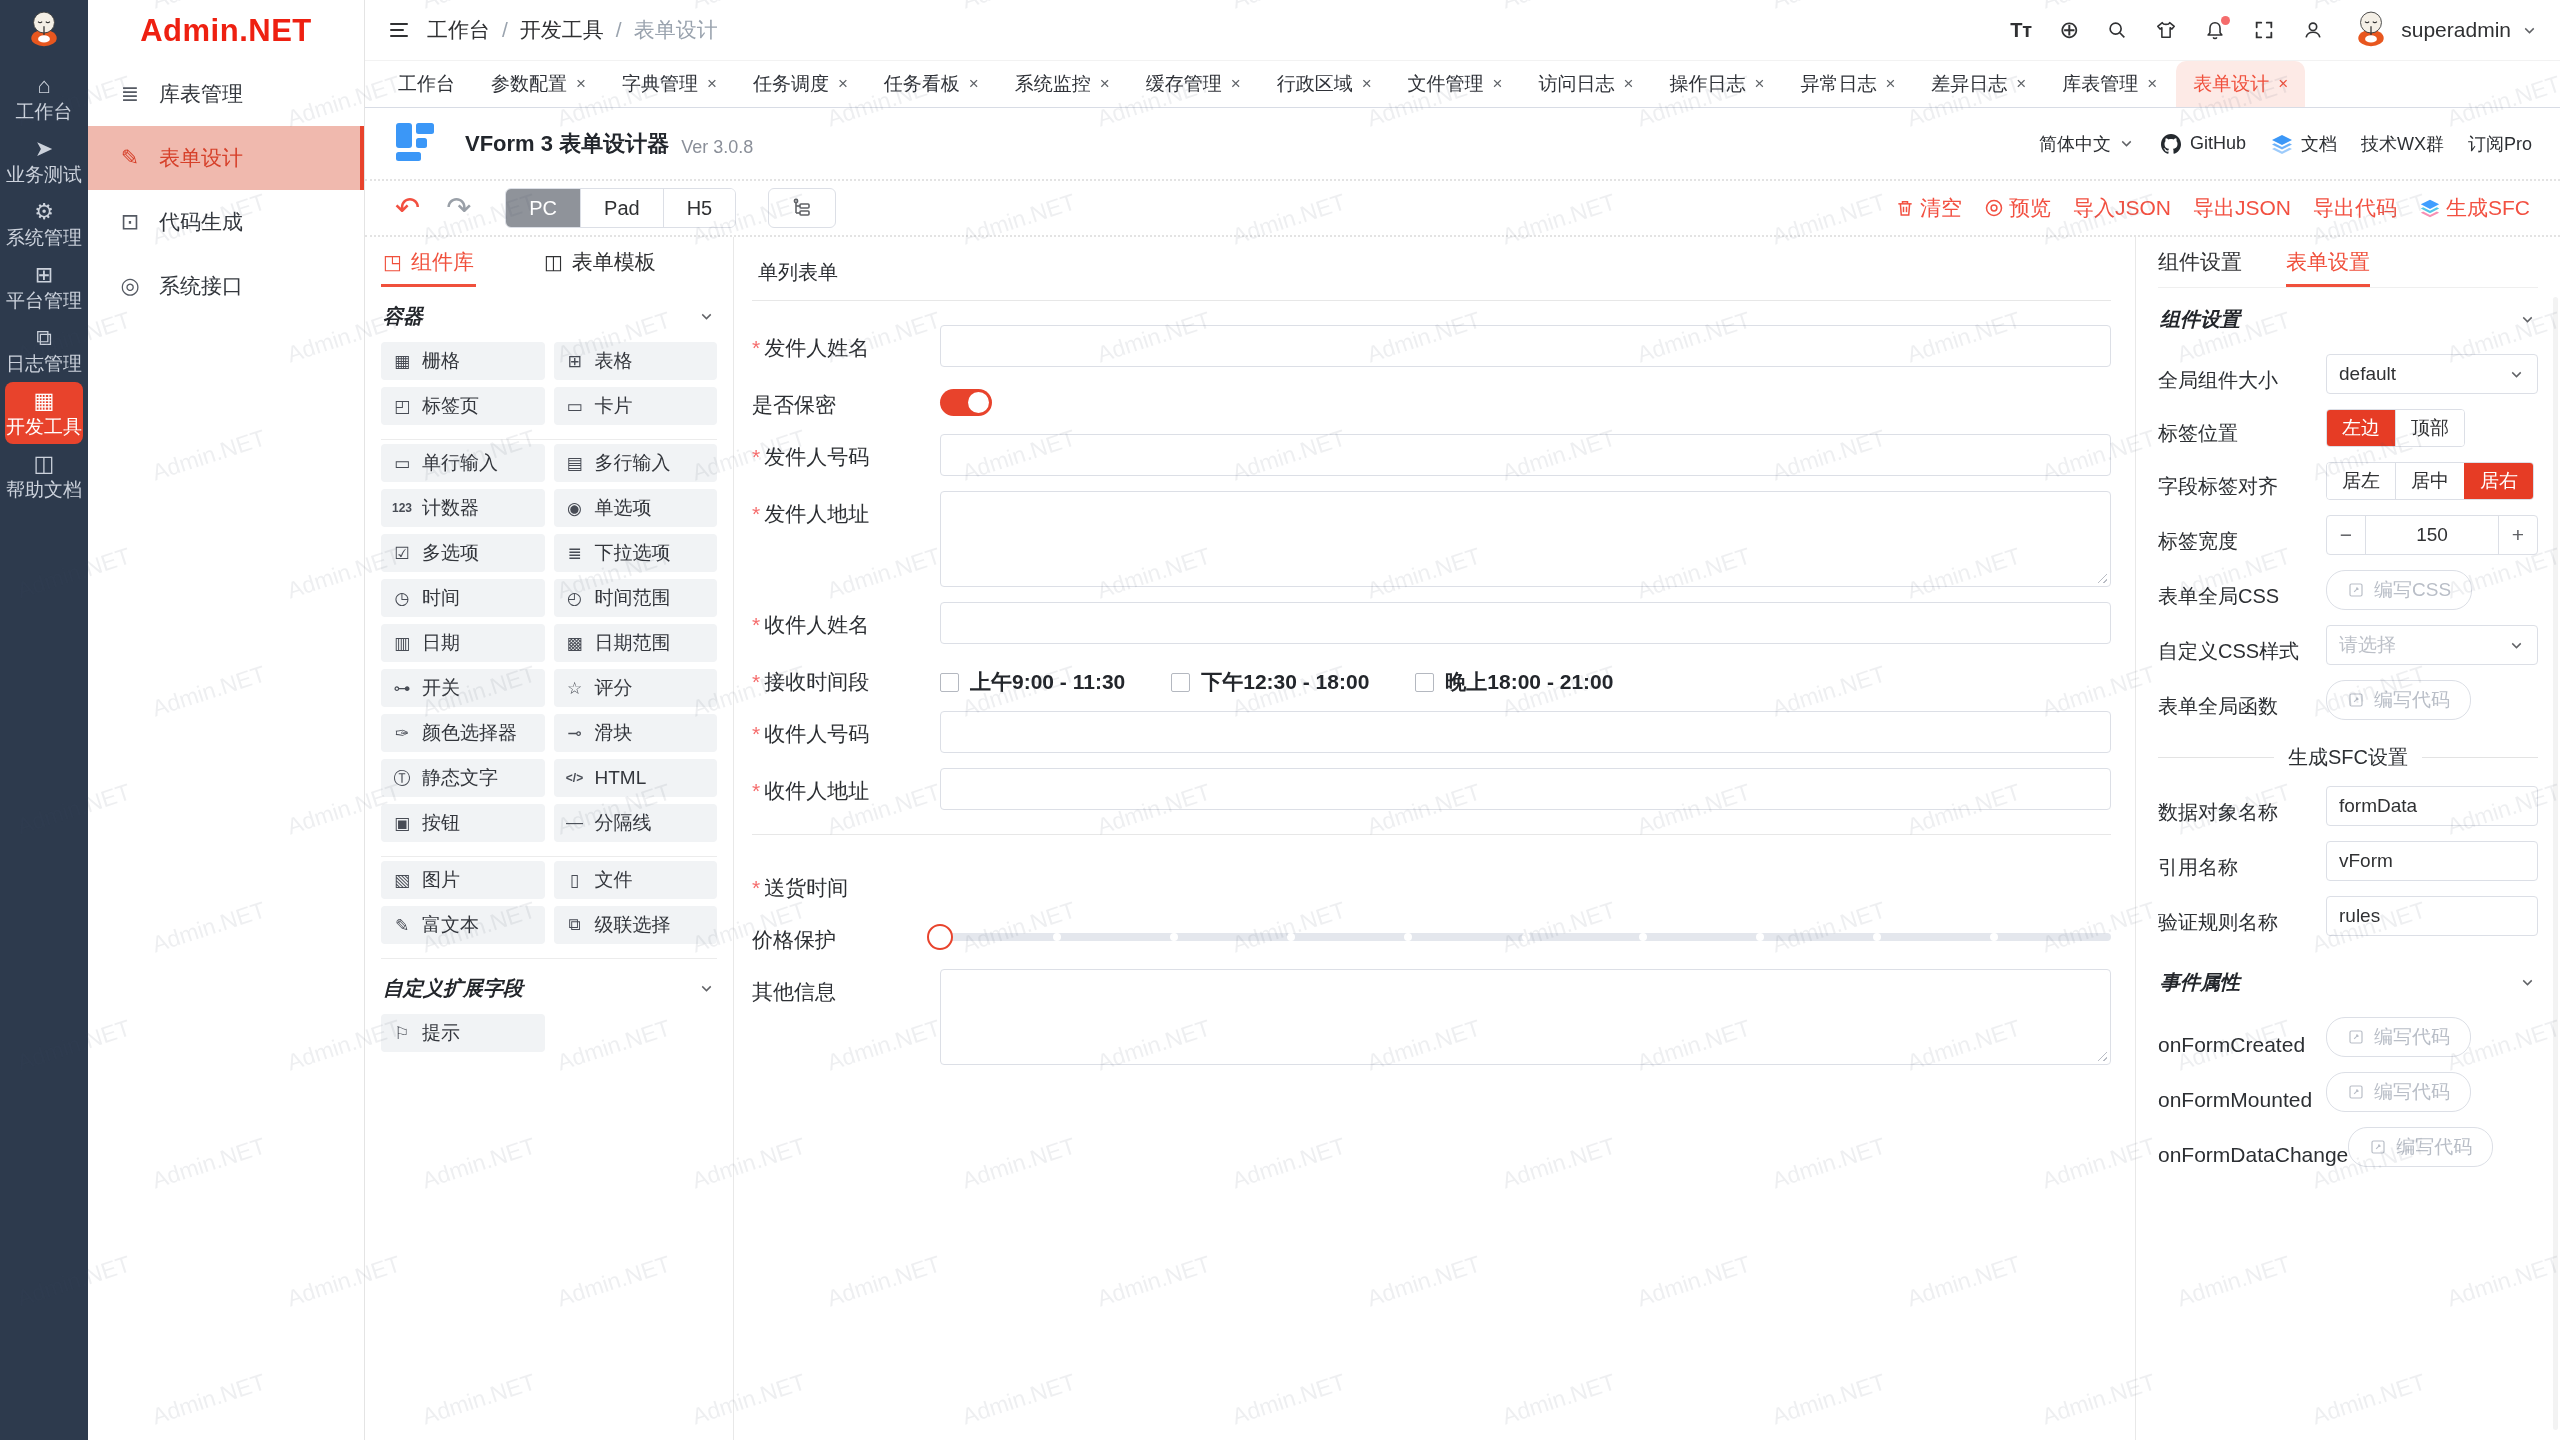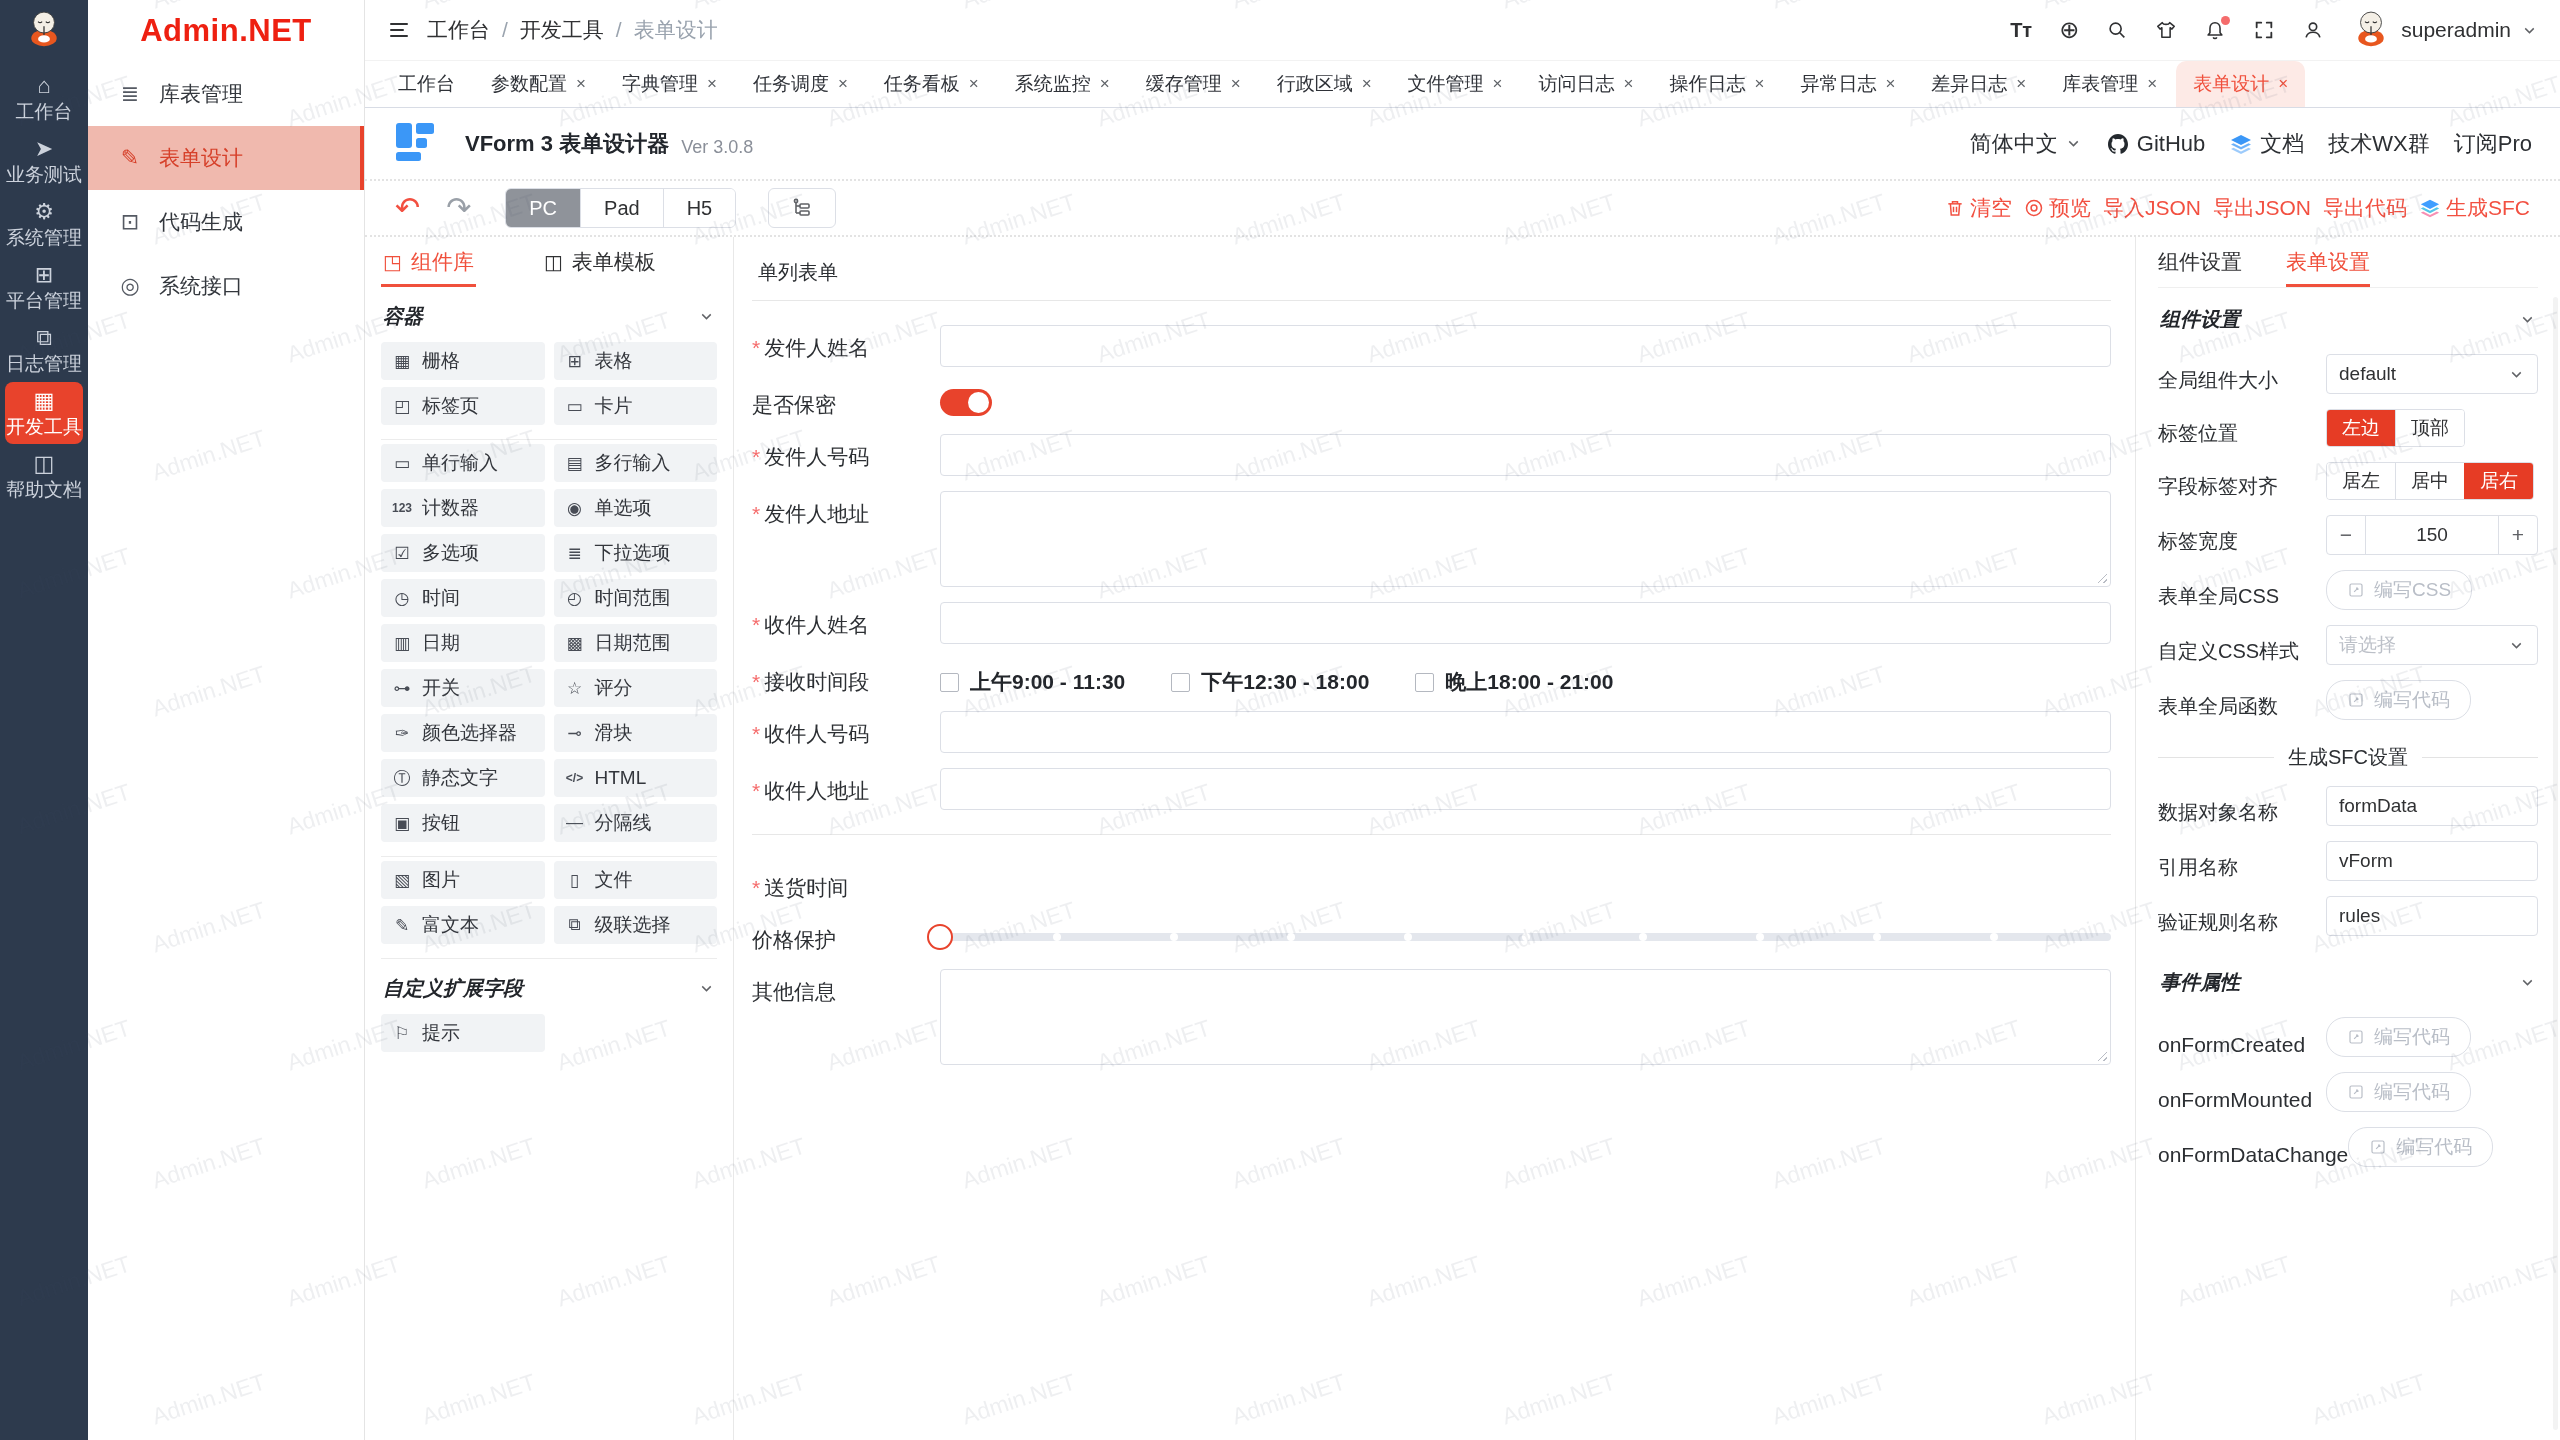--- a/index.html
+++ b/index.html
@@ -40,33 +40,33 @@
   .tabbar{height:46px;border-bottom:1px solid #d8dce5;display:flex;align-items:stretch;padding-left:16px;gap:2px}
   .tab{display:flex;align-items:center;padding:0 17px;gap:9px;font-size:19px;color:#2f3238;cursor:pointer;white-space:nowrap}
   .tab .x{font-size:17px;color:#5f6368}
   .tab.active{color:#f0503c;background:#fdeae6;border-radius:10px 10px 0 0}
   .tab.active .x{color:#f0503c}
   
   .designer{flex:1;display:flex;flex-direction:column;min-height:0}
   .designer-header{height:71px;display:flex;align-items:center;padding:0 28px;border-bottom:2px dotted #e3e3e3;flex-shrink:0}
   .vform-title{font-size:22px;font-weight:bold;margin-left:28px;color:#22262c}
   .vform-ver{font-size:18px;color:#8a8f99;margin-left:12px;margin-top:8px}
-  .header-links{margin-left:auto;display:flex;align-items:center;gap:24px;font-size:22px;color:#2c2f33}
+  .header-links{margin-left:auto;display:flex;align-items:center;gap:24px;font-size:18px;color:#2c2f33}
   .hlink{display:flex;align-items:center;gap:7px;cursor:pointer}
   .toolbar{height:54px;display:flex;align-items:center;padding:0 30px;border-bottom:2px dotted #e3e3e3;flex-shrink:0}
   .undo{font-size:30px;color:#f25041;cursor:pointer;line-height:1}
   .redo{font-size:30px;color:#9aa0a8;cursor:pointer;line-height:1;margin-left:26px}
   .device-group{display:flex;margin-left:34px;border:1px solid #dcdfe6;border-radius:6px;overflow:hidden}
   .device{height:38px;padding:0 23px;display:flex;align-items:center;font-size:20px;color:#303133;background:#fff;
           border-left:1px solid #dcdfe6;cursor:pointer}
   .device:first-child{border-left:none}
   .device.active{background:#8f939a;color:#fff}
   .outline-btn{margin-left:32px;width:66px;height:38px;border:1px solid #dcdfe6;border-radius:6px;display:flex;
                align-items:center;justify-content:center;cursor:pointer;background:#fff}
-  .toolbar-actions{margin-left:auto;display:flex;gap:12px;font-size:21px;color:#f25041}
+  .toolbar-actions{margin-left:auto;display:flex;gap:22px;font-size:21px;color:#f25041}
   .t-action{display:flex;align-items:center;gap:5px;cursor:pointer}
   
   .panels{flex:1;display:flex;min-height:0}
   .widget-panel{width:336px;border-right:1px solid #e8e8e8;padding:0 16px 0 16px;flex-shrink:0;overflow:hidden}
   .wtabs{display:flex;gap:66px;height:50px;align-items:stretch}
   .wtab{display:flex;align-items:center;gap:9px;font-size:21px;color:#303133;position:relative;cursor:pointer;padding:0 2px}
   .wtab .wti{font-size:20px}
   .wtab.active{color:#f0503c}
   .wtab.active::after{content:"";position:absolute;left:0;right:0;bottom:0;height:3px;background:#f0503c}
   .wsection{padding:4px 0 14px;border-top:1px solid #ececec}

